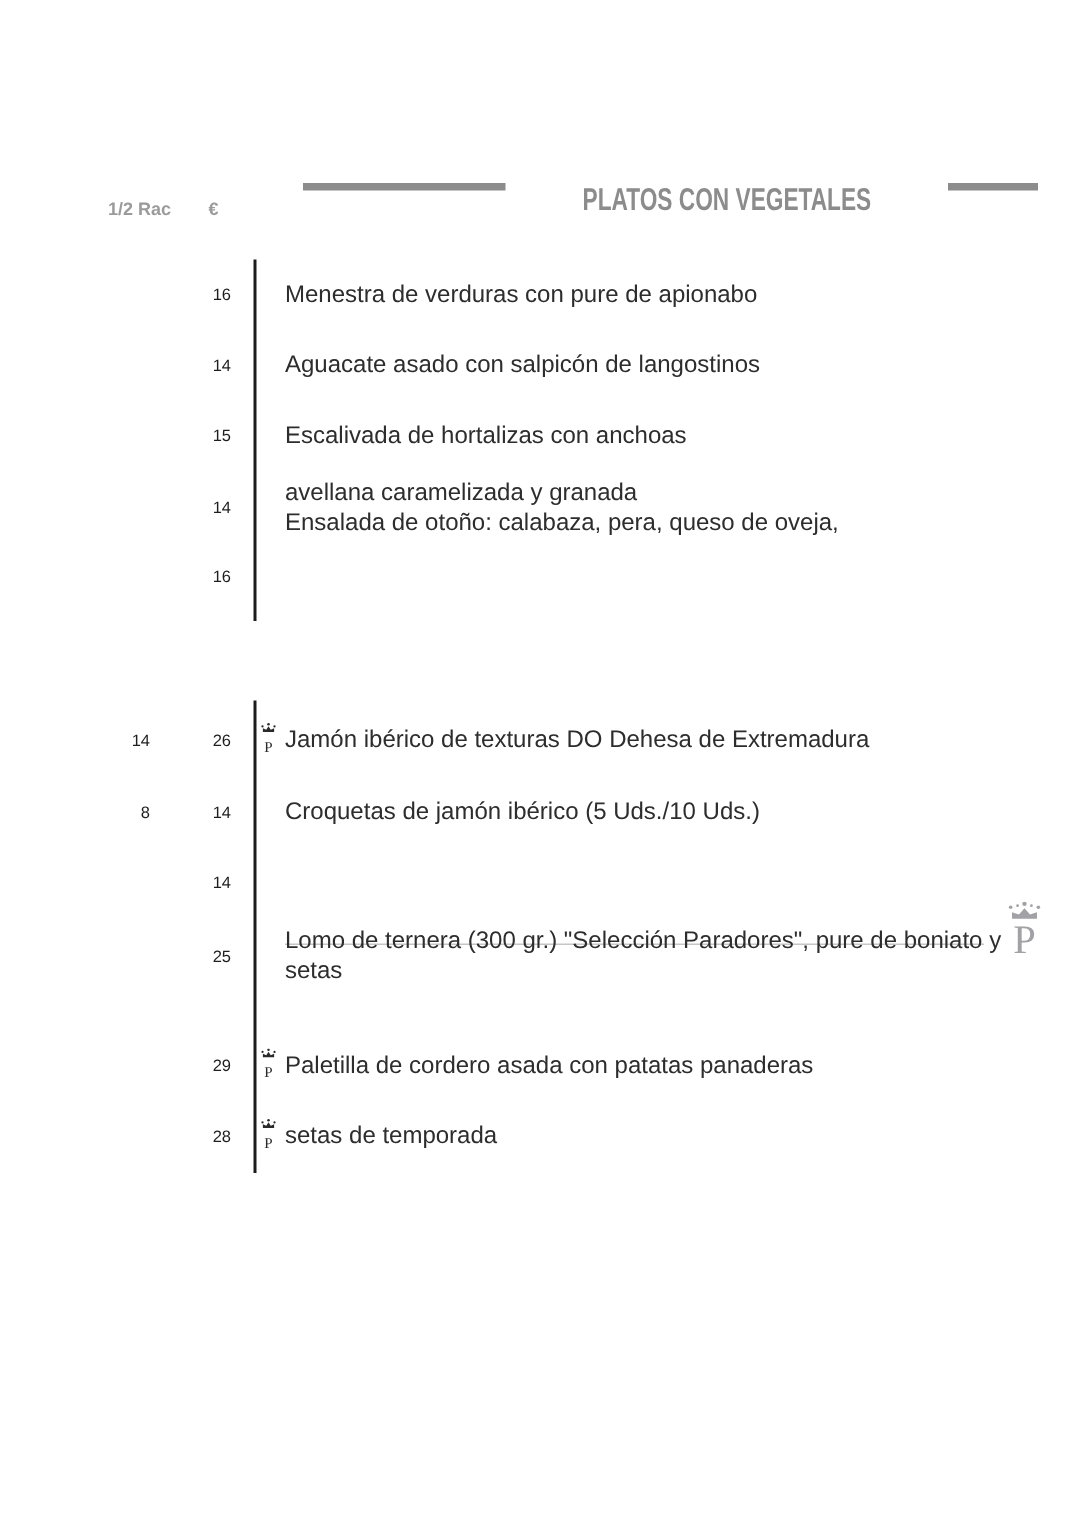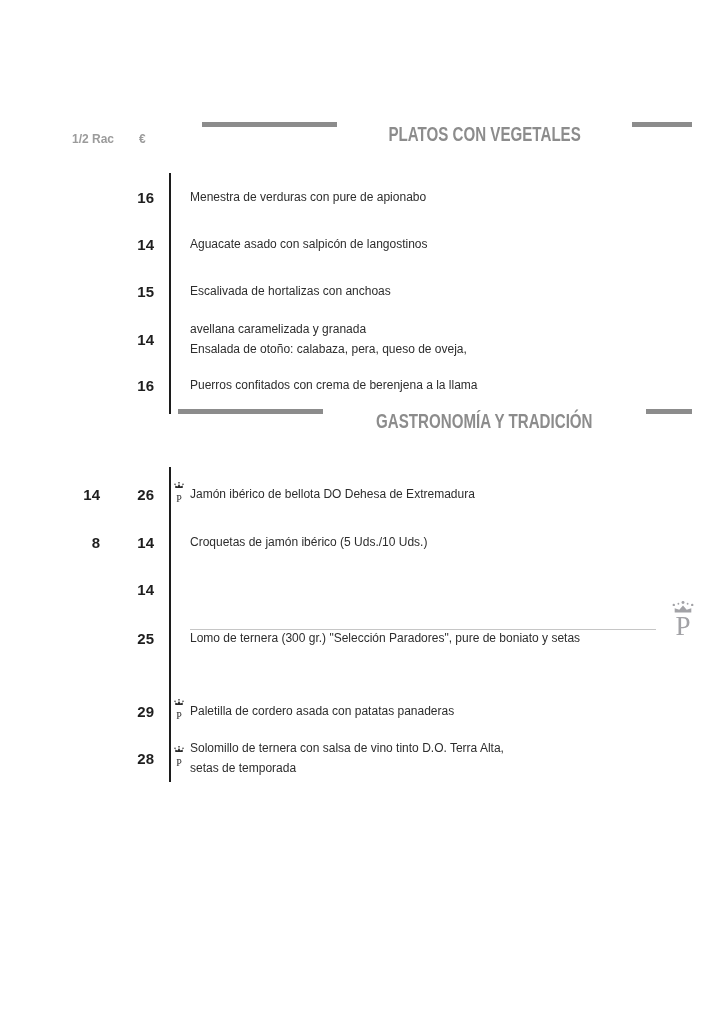--- a/index.html
+++ b/index.html
@@ -66,33 +66,33 @@
   .vline.s2 { top: 467px; height: 315px; }
 
   
   .row { position: absolute; left: 0; width: 724px; }
   .row .half, .row .price {
     position: absolute;
     top: 50%;
     transform: translateY(-50%);
     width: 44px;
     text-align: right;
-    font-size: 15px;
-    font-weight: bold;
+    font-size: 11px;
+    font-weight: normal;
     color: #1e1e1e;
   }
   .row .half  { left: 56px; }
   .row .price { left: 110px; }
   .row .lines {
     position: absolute;
     left: 190px;
     top: 50%;
     transform: translateY(-50%);
     width: 500px;
-    font-size: 12px;
+    font-size: 16px;
     line-height: 20px;
     color: #2d2d2d;
   }
   .row .picon {
     position: absolute;
     left: 173px;
     top: 50%;
     transform: translateY(-50%);
     width: 12px;
     text-align: center;
@@ -168,49 +168,39 @@
   </div>
   <div class="row" style="top:319px; height:40px;">
     <span class="price">14</span>
     <div class="lines">
       <div>avellana caramelizada y granada</div>
       <div>Ensalada de otoño: calabaza, pera, queso de oveja,</div>
     </div>
   </div>
   <div class="row" style="top:375px; height:20px;">
     <span class="price">16</span>
-    <div class="lines">
-        <div>Puerros confitados con crema de berenjena a la llama</div>
-      </div>
-  </div>
-
-  <div class="sec-header" style="left:178px; top:409px; width:514px;">
-    <div class="bar left2"></div>
-    <div class="title-wrap w2">
-      <span class="sec-title">GASTRONOMÍA Y TRADICIÓN</span>
-    </div>
-    <div class="bar right"></div>
-  </div>
+  </div>
+
 
   <div class="vline s2"></div>
 
   <div class="row" style="top:474px; height:40px;">
     <span class="half">14</span>
     <span class="price">26</span>
     <span class="picon">
       <svg class="crown-sm" width="10" height="6" viewBox="0 0 12 7" fill="currentColor">
         <circle cx="1.2" cy="2.6" r="0.9"></circle>
           <circle cx="6" cy="0.9" r="1"></circle>
           <circle cx="10.8" cy="2.6" r="0.9"></circle>
         <path d="M1.5 7 V4 L4.2 5.2 L6 2.4 L7.8 5.2 L10.5 4 V7 Z"></path>
       </svg>
       <span class="pletter">P</span>
     </span>
     <div class="lines">
-      <div>Jamón ibérico de bellota DO Dehesa de Extremadura</div>
+      <div>Jamón ibérico de texturas DO Dehesa de Extremadura</div>
     </div>
   </div>
   <div class="row" style="top:532px; height:20px;">
     <span class="half">8</span>
     <span class="price">14</span>
     <div class="lines">
         <div>Croquetas de jamón ibérico (5 Uds./10 Uds.)</div>
       </div>
   </div>
   <div class="row" style="top:579px; height:20px;">
@@ -256,18 +246,17 @@
     <span class="picon">
       <svg class="crown-sm" width="10" height="6" viewBox="0 0 12 7" fill="currentColor">
         <circle cx="1.2" cy="2.6" r="0.9"></circle>
           <circle cx="6" cy="0.9" r="1"></circle>
           <circle cx="10.8" cy="2.6" r="0.9"></circle>
         <path d="M1.5 7 V4 L4.2 5.2 L6 2.4 L7.8 5.2 L10.5 4 V7 Z"></path>
       </svg>
       <span class="pletter">P</span>
     </span>
     <div class="lines">
-      <div>Solomillo de ternera con salsa de vino tinto D.O. Terra Alta,</div>
       <div>setas de temporada</div>
     </div>
   </div>
 
 </div>
 
 </body></html>

